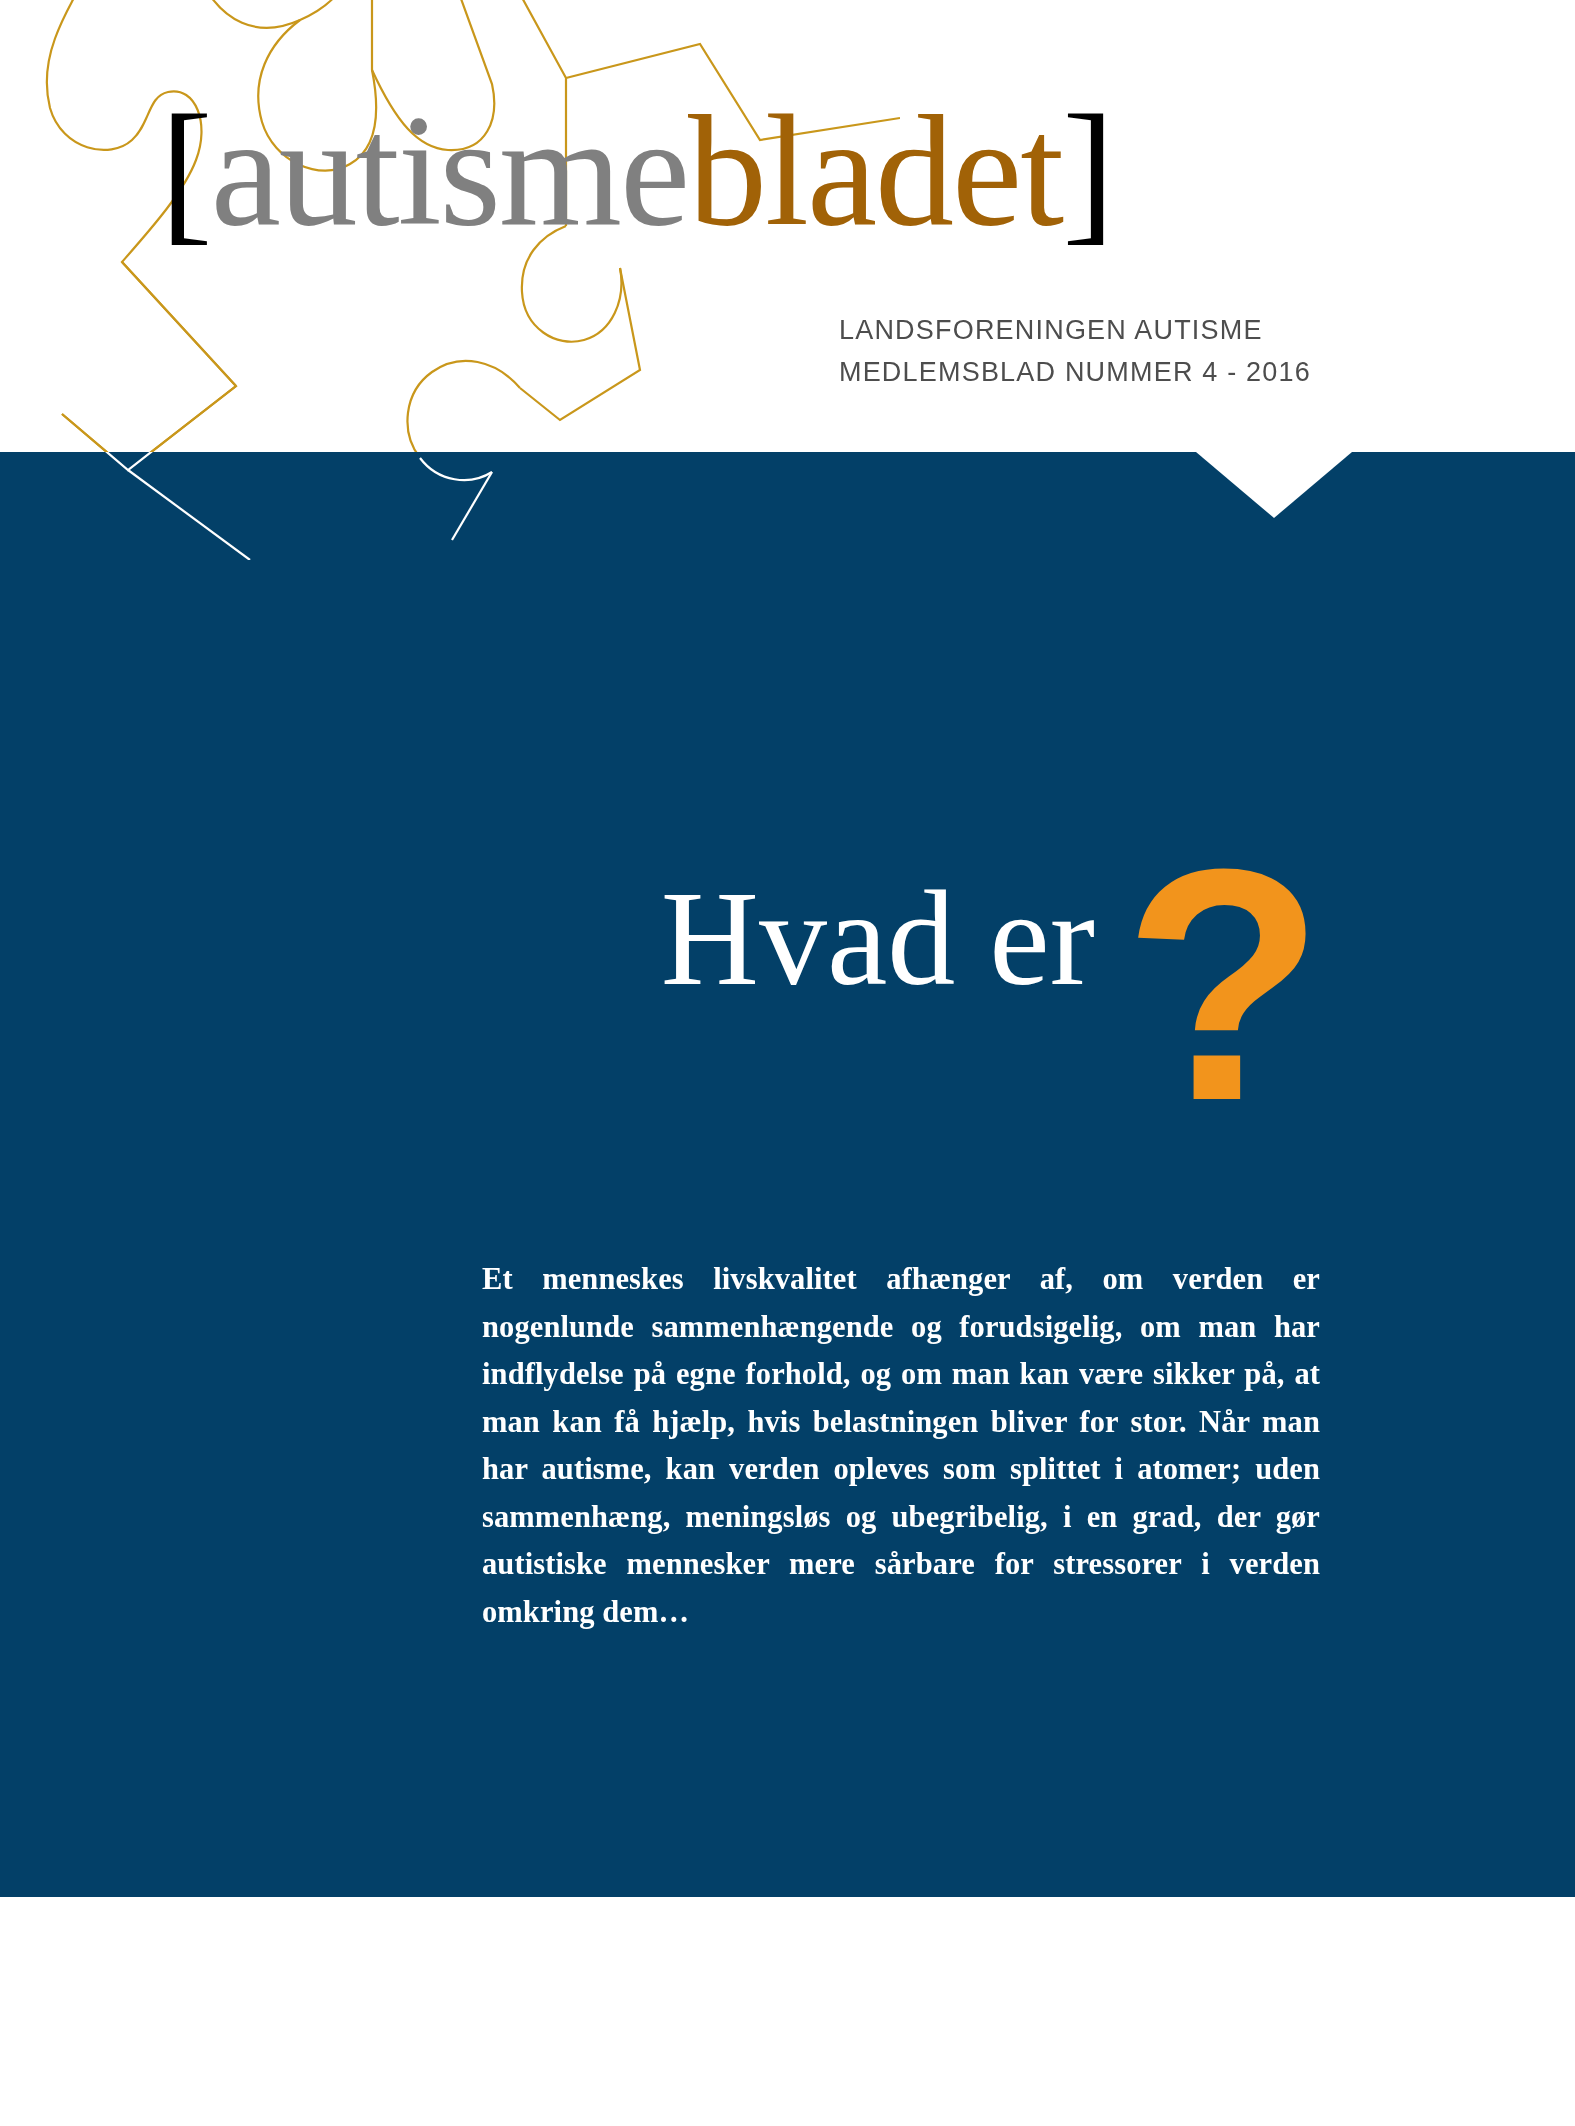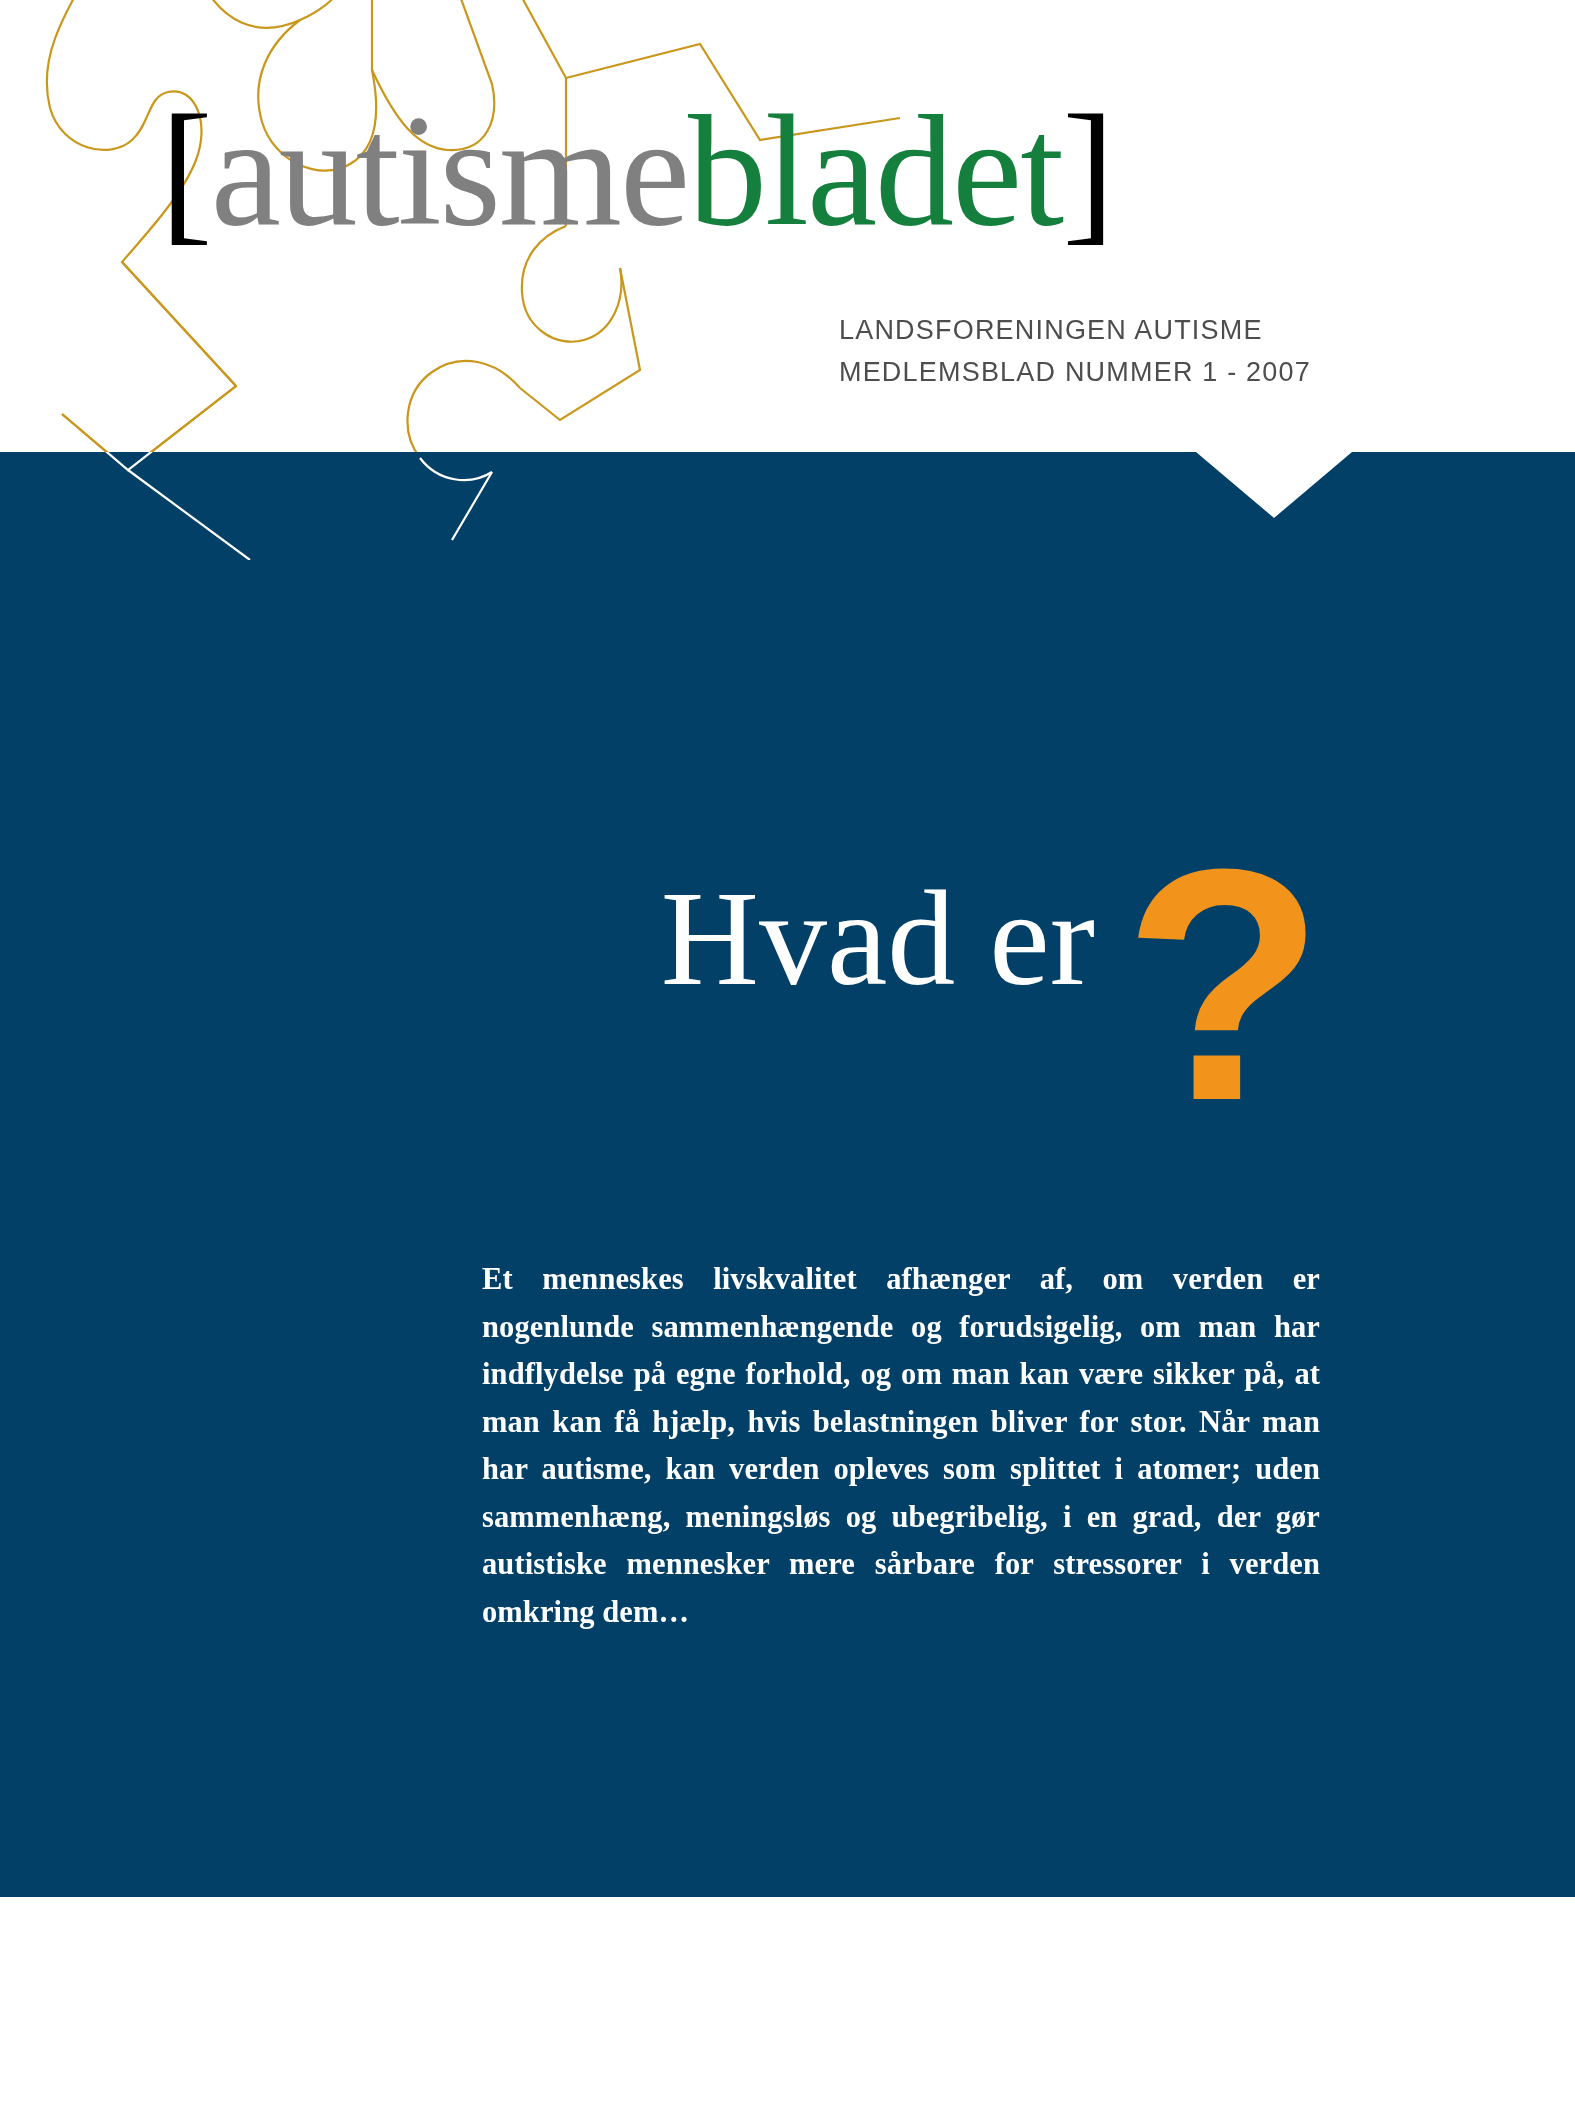--- a/index.html
+++ b/index.html
@@ -53,21 +53,21 @@
   }
   .masthead-text {
     font-family: "Liberation Serif", serif;
     font-size: 158px;
     line-height: 1;
     letter-spacing: -2px;
     font-weight: 400;
   }
   .mh-bracket { color: #000000; }
   .mh-grey    { color: #808080; margin-top: 9px; }
-  .mh-black   { color: #15803d; }
+  .mh-black   { color: #a16207; }
 
   
   .subtitle {
     position: absolute;
     right: 264px;
     top: 310px;
     color: #4d4d4d;
     font-size: 27px;
     letter-spacing: 1.2px;
     line-height: 1.55;
@@ -227,21 +227,21 @@
   </div>
 
   <div class="banner-notch"></div>
 
   <div class="masthead">
     <span class="masthead-text mh-bracket">[</span><span class="masthead-text mh-grey">autisme</span><span class="masthead-text mh-black">bladet</span><span class="masthead-text mh-bracket">]</span>
   </div>
 
   <div class="subtitle">
     <div>LANDSFORENINGEN AUTISME</div>
-    <div>MEDLEMSBLAD NUMMER 1 - 2007</div>
+    <div>MEDLEMSBLAD NUMMER 4 - 2016</div>
   </div>
 
   <div class="headline">
     <div class="headline-line1">Hvad er</div>
     <div class="headline-qmark">?</div>
   </div>
 
   <div class="lead-paragraph">Et menneskes livskvalitet afhænger af, om verden er nogenlunde sammenhængende og forudsigelig, om man har indflydelse på egne forhold, og om man kan være sikker på, at man kan få hjælp, hvis belastningen bliver for stor. Når man har autisme, kan verden opleves som splittet i atomer; uden sammenhæng, meningsløs og ubegribelig, i en grad, der gør autistiske mennesker mere sårbare for stressorer i verden omkring dem…</div>
 
   <div class="footer">

